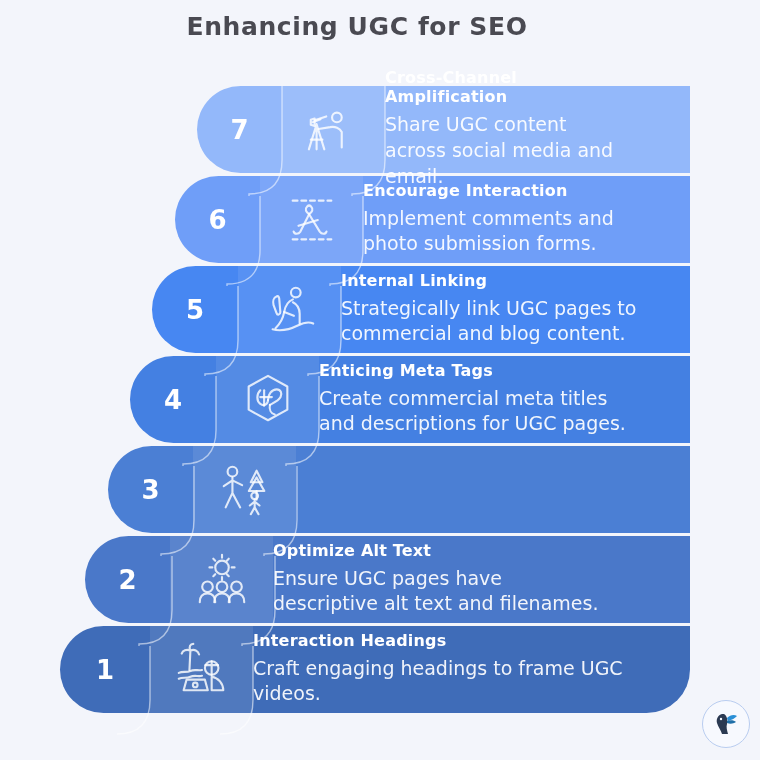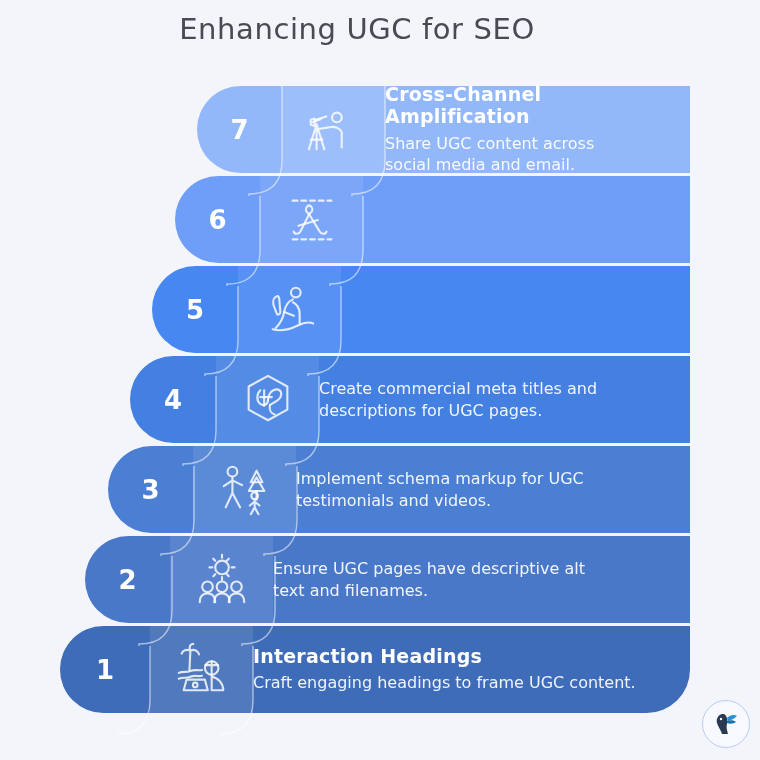--- a/index.html
+++ b/index.html
@@ -17,22 +17,22 @@
   }
 
   
   #page-title {
     position: absolute;
     top: 12px;
     left: 0;
     width: 714px;
     text-align: center;
     font-family: "DejaVu Sans", sans-serif;
-    font-size: 29px;
-    font-weight: normal;
+    font-size: 25px;
+    font-weight: bold;
     letter-spacing: 0.6px;
     color: #4a4a52;
   }
 
   
   #pyramid {
     position: absolute;
     left: 0;
     top: 0;
     width: 760px;
@@ -98,29 +98,29 @@
     position: relative;
     z-index: 3;
     flex: 1;
     display: flex;
     flex-direction: column;
     justify-content: center;
     padding-right: 18px;
   }
   .step-title {
     color: #ffffff;
-    font-size: 19px;
+    font-size: 16px;
     font-weight: bold;
     line-height: 1.18;
     letter-spacing: 0.2px;
     margin-bottom: 5px;
   }
   .step-desc {
     color: rgba(255,255,255,0.92);
-    font-size: 16px;
+    font-size: 19px;
     line-height: 1.36;
     max-width: 330px;
   }
 
   
   #separators {
     position: absolute;
     left: 0; top: 0;
     width: 760px; height: 760px;
     pointer-events: none;
@@ -181,90 +181,99 @@
         <div class="icon-veil"></div>
         <svg viewBox="0 0 60 60" xmlns="http://www.w3.org/2000/svg">
           <path d="M10 10 L50 10" stroke-dasharray="5 4"></path>
           <path d="M10 50 L50 50" stroke-dasharray="5 4"></path>
           <path d="M25 16 C22 19 24 22 27 24 C30 22 32 19 29 16 C27.5 14.5 26.5 14.5 25 16 Z"></path>
           <path d="M27 24 L38 42 C40 45 44 45 45 42"></path>
           <path d="M27 24 L18 42 C16 45 12 45 11 42"></path>
           <path d="M16 36 L36 30"></path>
         </svg>
       </div>
+      <div class="text-zone">
+        <div class="step-title">Encourage Interaction</div>
+        <div class="step-desc">Implement comments and photo submission forms.</div>
+      </div>
     </div>
     <div class="step" style="left: 152px; top: 266px; width: 538px; height: 87px;">
       <div class="slab" style="background: rgb(71, 135, 242);"></div>
       <div class="num-zone" style="width: 86px;">5</div>
       <div class="icon-zone" style="width: 103px;">
         <div class="icon-veil"></div>
         <svg viewBox="0 0 60 60" xmlns="http://www.w3.org/2000/svg">
           <circle cx="36" cy="12" r="5"></circle>
           <path d="M33 19 C28 21 25 26 24 32 C23 38 20 44 15 49"></path>
           <path d="M33 22 C37 24 40 28 40 34 L40 44"></path>
           <path d="M24 32 L34 36"></path>
           <path d="M16 16 C13 17 12 21 13 25 L16 33 C17 36 20 35 20 32 L19 20 C19 17 18 15 16 16 Z"></path>
           <path d="M12 50 C20 52 30 50 38 46 C44 43 50 42 54 44"></path>
         </svg>
       </div>
+      <div class="text-zone">
+        <div class="step-title">Internal Linking</div>
+        <div class="step-desc">Strategically link UGC pages to commercial and blog content.</div>
+      </div>
     </div>
     <div class="step" style="left: 130px; top: 356px; width: 560px; height: 87px;">
       <div class="slab" style="background: rgb(68, 128, 226);"></div>
       <div class="num-zone" style="width: 86px;">4</div>
       <div class="icon-zone" style="width: 103px;">
         <div class="icon-veil"></div>
         <svg viewBox="0 0 60 60" xmlns="http://www.w3.org/2000/svg">
           <path d="M30 5 L50 16 L50 40 L30 51 L10 40 L10 16 Z"></path>
           <path d="M22 20 C18 24 18 31 22 34 C26 37 30 34 30 30"></path>
           <path d="M30 30 C30 24 34 19 39 19 C43 19 45 23 43 27 C41 31 36 33 32 35"></path>
           <path d="M22 27 L34 27"></path>
           <path d="M26 20 L26 36"></path>
           <path d="M32 35 C31 40 33 44 37 45"></path>
         </svg>
       </div>
       <div class="text-zone">
+        <div class="step-title">Enticing Meta Tags</div>
         <div class="step-desc">Create commercial meta titles and descriptions for UGC pages.</div>
       </div>
     </div>
     <div class="step" style="left: 108px; top: 446px; width: 582px; height: 87px;">
       <div class="slab" style="background: rgb(75, 127, 212);"></div>
       <div class="num-zone" style="width: 85px;">3</div>
       <div class="icon-zone" style="width: 103px;">
         <div class="icon-veil"></div>
         <svg viewBox="0 0 60 60" xmlns="http://www.w3.org/2000/svg">
           <circle cx="17" cy="11" r="5"></circle>
           <path d="M17 17 L17 33 M17 20 L8 26 M17 20 L27 25 M17 33 L10 48 M17 33 L25 48"></path>
           <path d="M42 10 L36 22 L48 22 Z"></path>
           <path d="M42 17 L34 31 L50 31 Z"></path>
           <path d="M42 31 L42 40"></path>
           <circle cx="40" cy="36" r="3.5"></circle>
           <path d="M40 40 L40 48 M40 42 L35 46 M40 42 L45 46 M40 48 L36 55 M40 48 L44 55"></path>
         </svg>
       </div>
       <div class="text-zone">
-        <div class="step-desc">Implement schema markup for UGC testimonials and videos.</div>
       </div>
     </div>
     <div class="step" style="left: 85px; top: 536px; width: 605px; height: 87px;">
       <div class="slab" style="background: rgb(74, 120, 201);"></div>
       <div class="num-zone" style="width: 85px;">2</div>
       <div class="icon-zone" style="width: 103px;">
         <div class="icon-veil"></div>
         <svg viewBox="0 0 60 60" xmlns="http://www.w3.org/2000/svg">
           <circle cx="30" cy="17" r="7"></circle>
           <path d="M30 4 L30 7 M30 27 L30 30 M17 17 L20 17 M40 17 L43 17 M21 8 L23 10 M37 8 L35 10 M21 26 L23 24 M37 26 L35 24"></path>
           <circle cx="15" cy="37" r="5.5"></circle>
           <circle cx="30" cy="37" r="5.5"></circle>
           <circle cx="45" cy="37" r="5.5"></circle>
           <path d="M7 53 C7 46 11 44 15 44 C19 44 23 46 23 53"></path>
           <path d="M22 53 C22 46 26 44 30 44 C34 44 38 46 38 53"></path>
           <path d="M37 53 C37 46 41 44 45 44 C49 44 53 46 53 53"></path>
         </svg>
       </div>
       <div class="text-zone">
+        <div class="step-title">Optimize Alt Text</div>
         <div class="step-desc">Ensure UGC pages have descriptive alt text and filenames.</div>
       </div>
     </div>
     <div class="step last" style="left: 60px; top: 626px; width: 630px; height: 87px;">
       <div class="slab" style="background: rgb(63, 108, 184);"></div>
       <div class="num-zone" style="width: 90px;">1</div>
       <div class="icon-zone" style="width: 103px;">
         <div class="icon-veil"></div>
         <svg viewBox="0 0 60 60" xmlns="http://www.w3.org/2000/svg">
           <path d="M18 10 C14 8 10 10 9 13 M18 10 C22 8 26 10 27 14 M18 10 C16 6 18 3 21 3 M18 10 L17 30"></path>
@@ -272,21 +281,21 @@
           <path d="M6 39 C10 37 14 39 18 37 C22 35 26 37 30 36"></path>
           <circle cx="40" cy="28" r="7"></circle>
           <path d="M33.5 25 L46.5 25 M40 21 L40 35"></path>
           <path d="M14 40 L33 40 L36 51 L11 51 Z"></path>
           <circle cx="23" cy="45.5" r="2.4"></circle>
           <path d="M40 37 C47 38 52 44 52 51 L40 51 Z"></path>
         </svg>
       </div>
       <div class="text-zone">
         <div class="step-title">Interaction Headings</div>
-        <div class="step-desc" style="max-width: 400px;">Craft engaging headings to frame UGC content.</div>
+        <div class="step-desc" style="max-width: 400px;">Craft engaging headings to frame UGC videos.</div>
       </div>
     </div>
   </div>
 
 <svg id="separators" viewBox="0 0 760 760" xmlns="http://www.w3.org/2000/svg">
 
   <path d="M282 86 L282 160 Q282 194 249 194 L249 196"></path>
   <path d="M260 196 L260 250 Q260 284 227 284 L227 286"></path>
   <path d="M238 286 L238 340 Q238 374 205 374 L205 376"></path>
   <path d="M216 376 L216 430 Q216 464 183 464 L183 466"></path>

